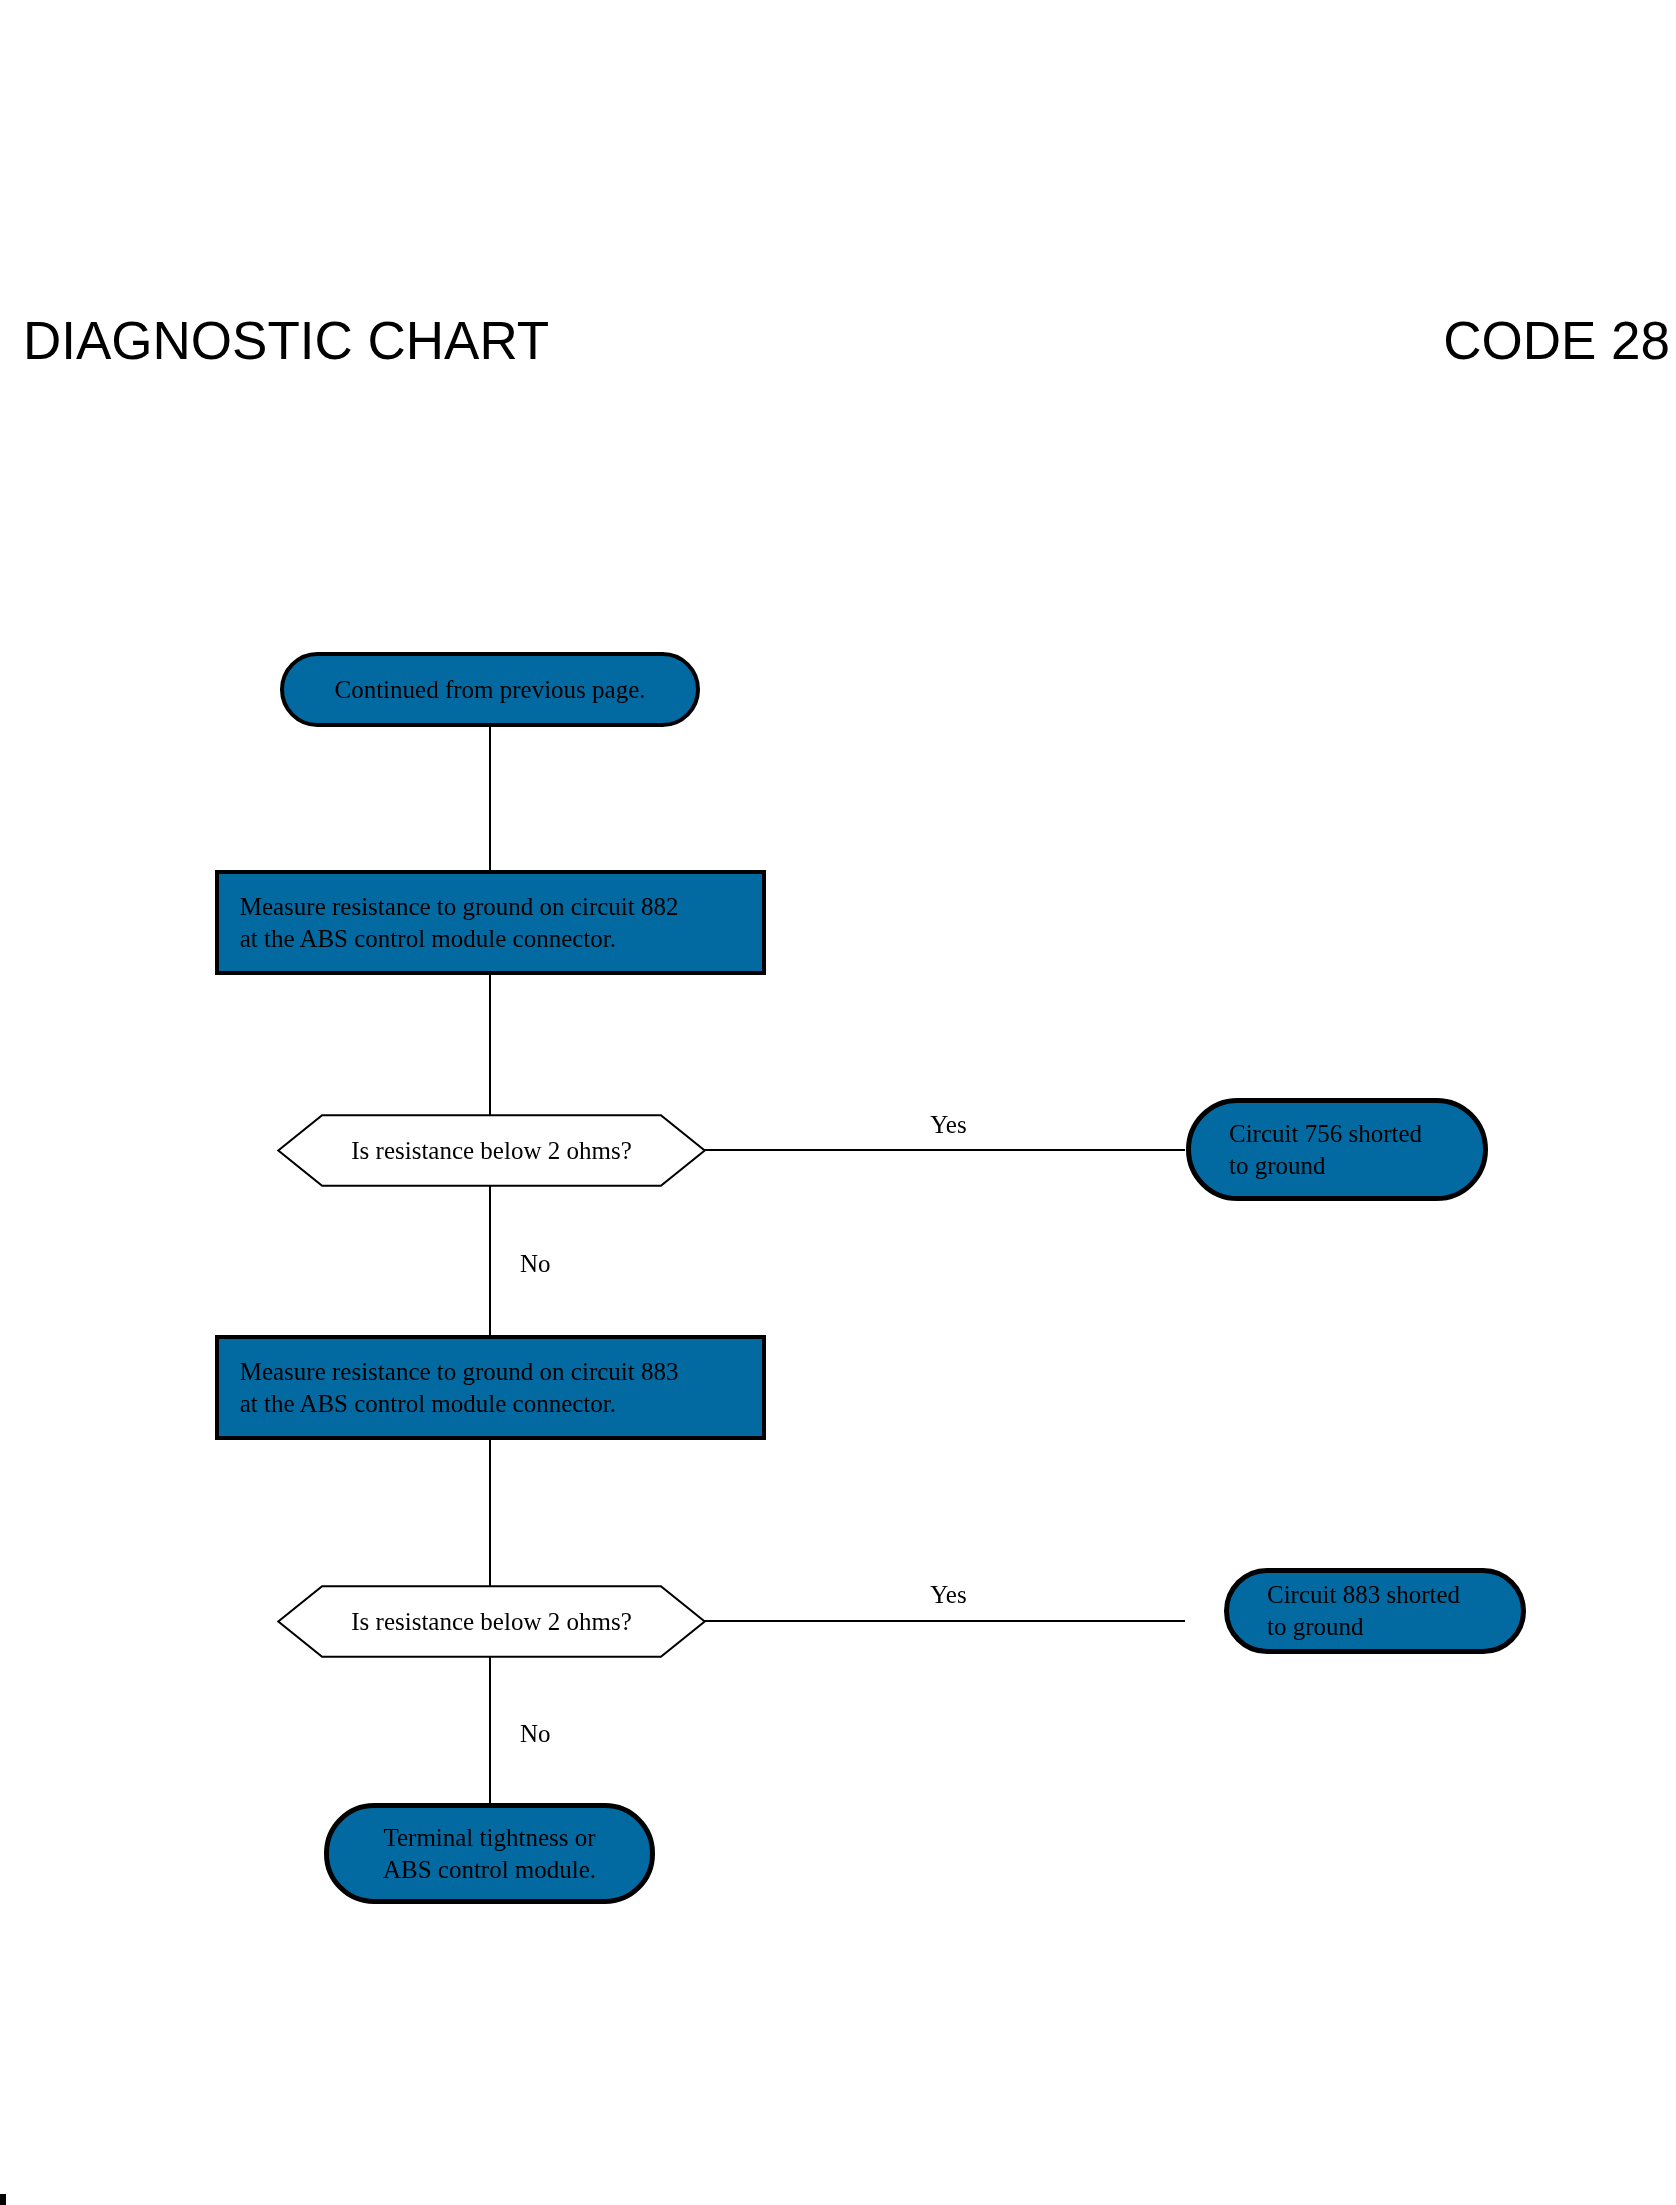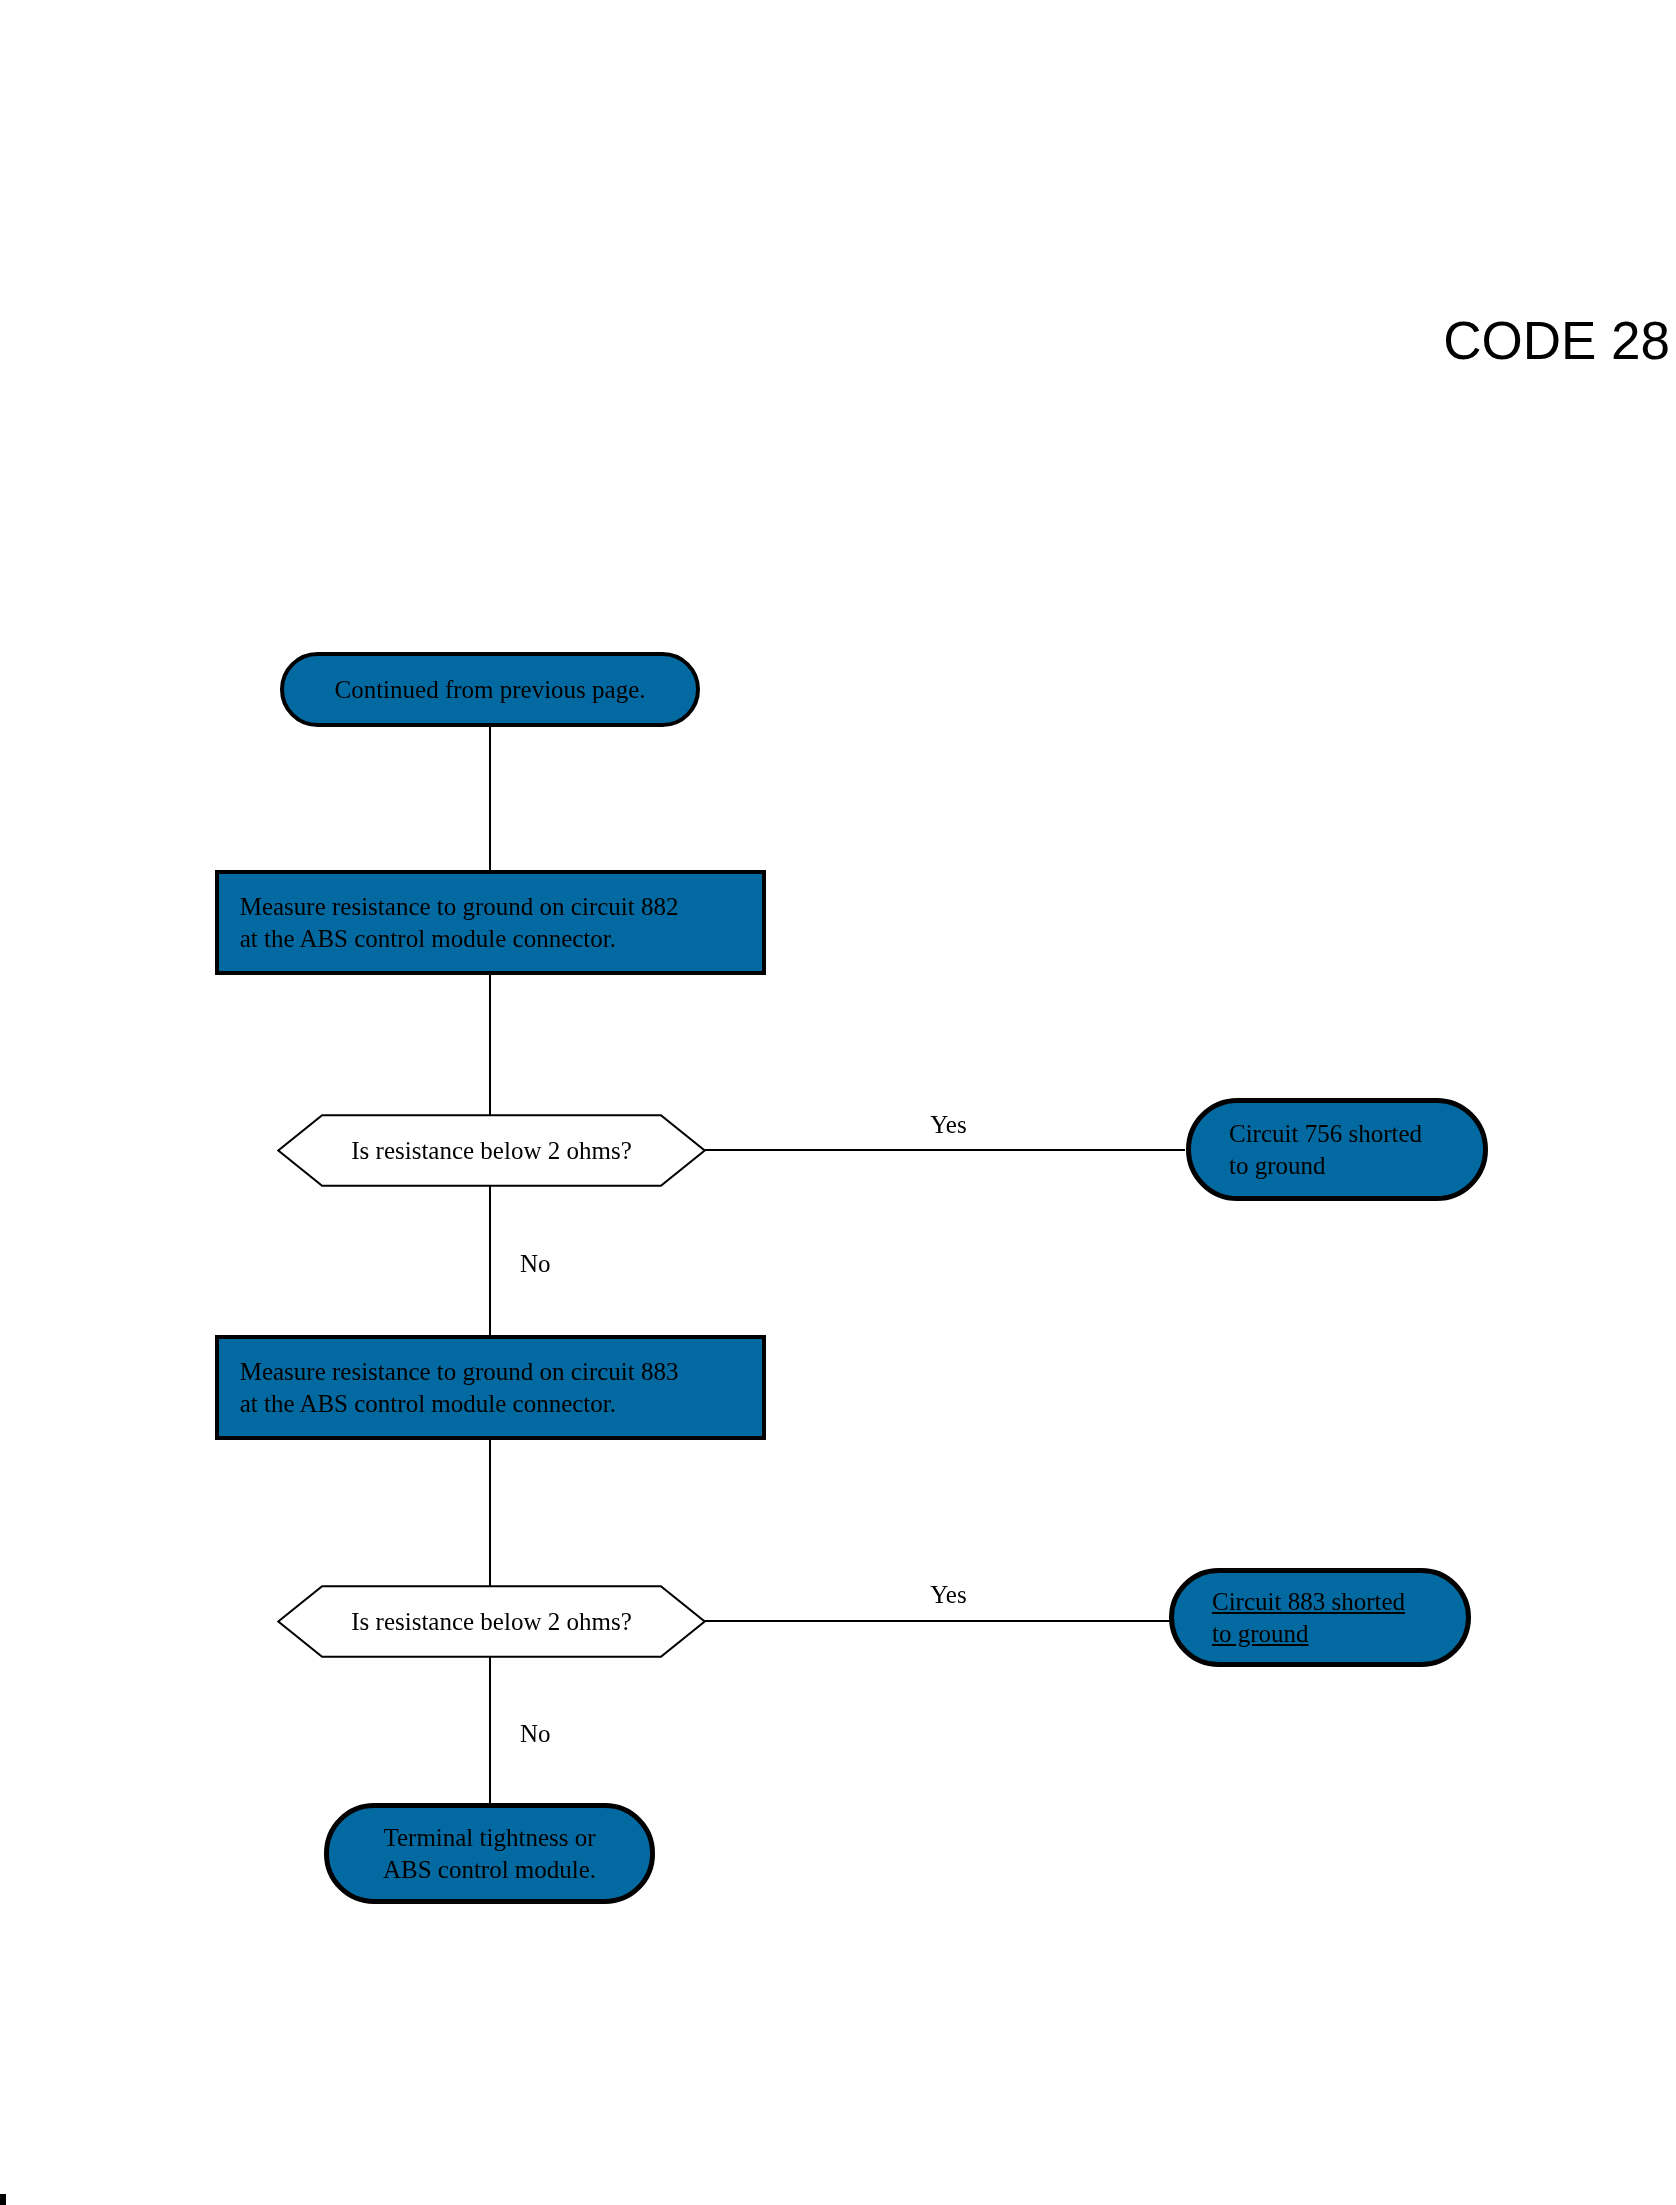--- a/index.html
+++ b/index.html
@@ -81,20 +81,21 @@
   .artifact {
     position: absolute;
     background: #000;
   }
 </style>
 </head>
 <body>
 
 <div id="page">
 
+  <div class="heading" style="left:23px; top:314px;">DIAGNOSTIC CHART</div>
   <div class="heading" style="right:6px; top:314px;">CODE 28</div>
 
   <div class="node stadium center-text" style="left:280px; top:652px; width:420px; height:75px; border-radius:38px;">
     <span class="line">Continued from previous page.</span>
   </div>
 
   <div class="conn" style="left:489px; top:726px; width:1.8px; height:146px;"></div>
 
   <div class="node rect" style="left:215px; top:870px; width:551px; height:105px;">
     <span class="line">Measure resistance to ground on circuit 882</span>
@@ -131,21 +132,21 @@
   <div class="hexwrap" style="left:277px; top:1585px; width:429px; height:73px;">
     <svg width="429" height="73" viewBox="0 0 705 120">
       <polygon points="2,60 74,2 631,2 703,60 631,118 74,118" fill="#ffffff" stroke="#000000" stroke-width="3.5"></polygon>
     </svg>
     <div class="hexlabel">Is resistance below 2 ohms?</div>
   </div>
 
   <div class="conn" style="left:704px; top:1620px; width:481px; height:1.8px;"></div>
   <div class="branch-label" style="left:915px; top:1580px; width:67px; text-align:center;">Yes</div>
 
-  <div class="node stadium stadium-thick left-text" style="left:1169px; top:1568px; width:302px; height:99px; border-radius:52px; padding-left:38px;text-decoration:underline;">
+  <div class="node stadium stadium-thick left-text" style="left:1224px; top:1568px; width:302px; height:86px; border-radius:52px; padding-left:38px;">
     <span class="line">Circuit 883 shorted</span>
     <span class="line">to ground</span>
   </div>
 
   <div class="conn" style="left:489px; top:1656px; width:1.8px; height:151px;"></div>
   <div class="branch-label" style="left:520px; top:1719px;">No</div>
 
   <div class="node stadium stadium-thick center-text" style="left:324px; top:1803px; width:331px; height:101px; border-radius:50px;">
     <span class="line">Terminal tightness or</span>
     <span class="line">ABS control module.</span>

